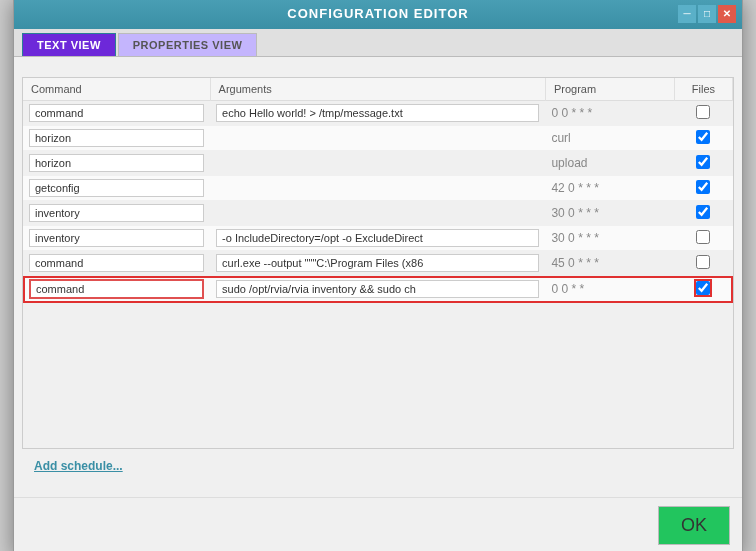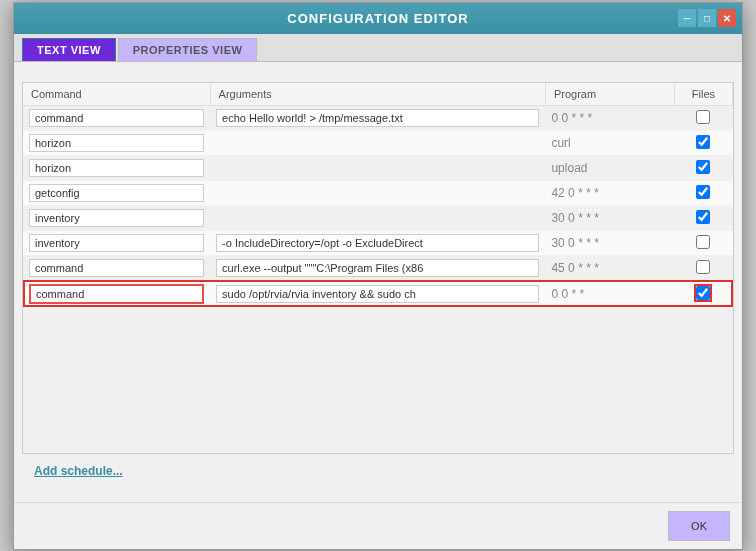--- a/index.html
+++ b/index.html
@@ -177,24 +177,24 @@
       display: flex;
       justify-content: flex-end;
       padding: 8px 12px;
       gap: 8px;
       border-top: 1px solid #ddd;
       background: #f0f0f0;
     }
 
     .footer-btn {
       padding: 8px 22px;
-      font-size: 11px;
+      font-size: 18px;
       cursor: pointer;
       border: 1px solid #bbb;
-      background: #c4b5fd;
+      background: #22c55e;
       color: #333;
     }
 
     .col-command { width: 145px; }
     .col-arguments { width: 260px; }
     .col-trigger { width: 100px; }
     .col-active { width: 45px; }
 
     .table-container {
       display: flex;

